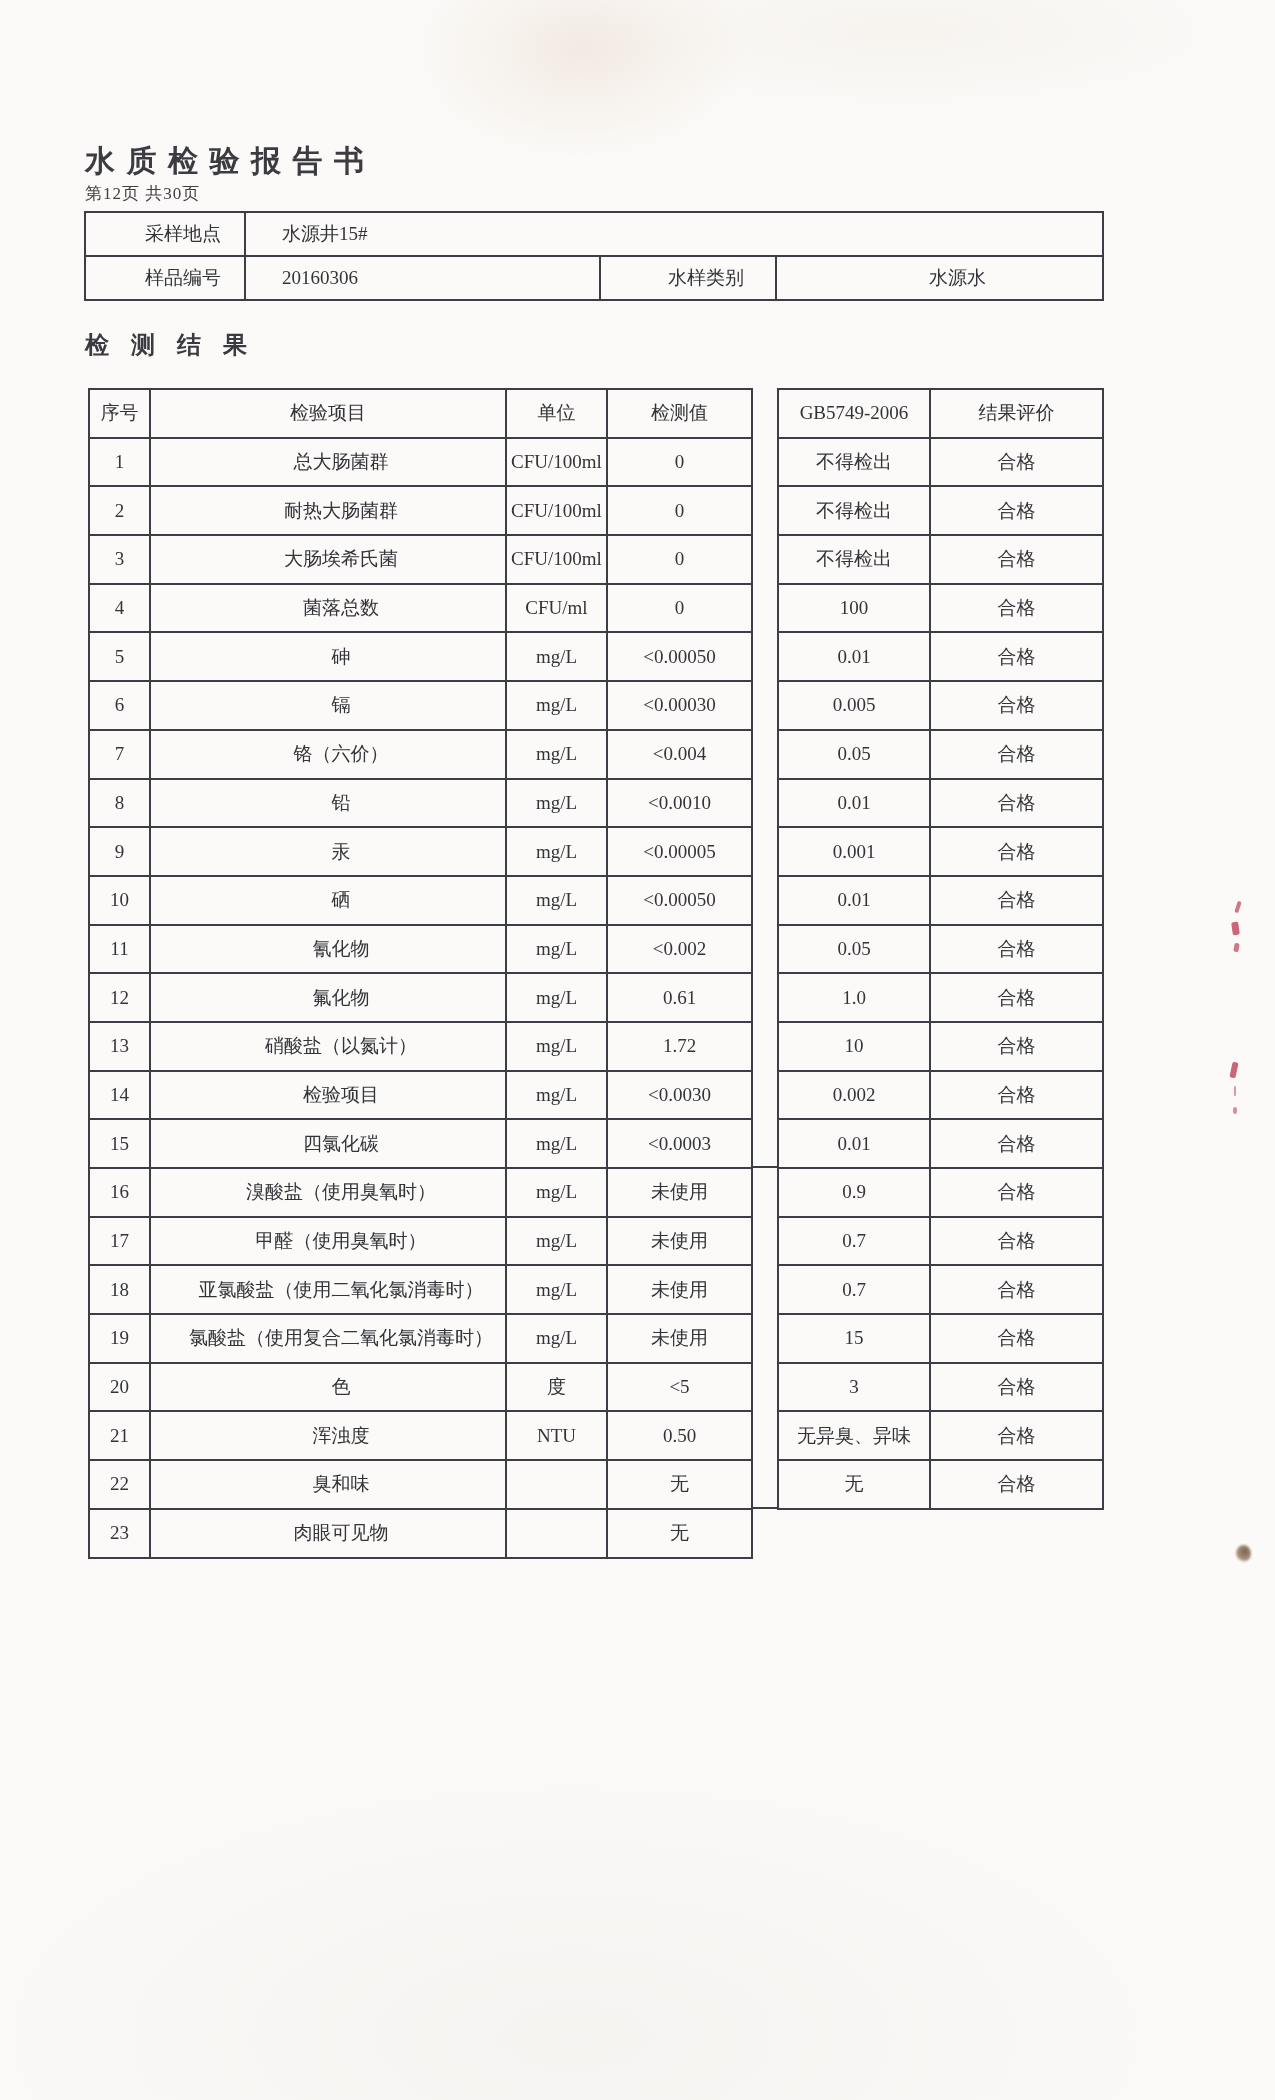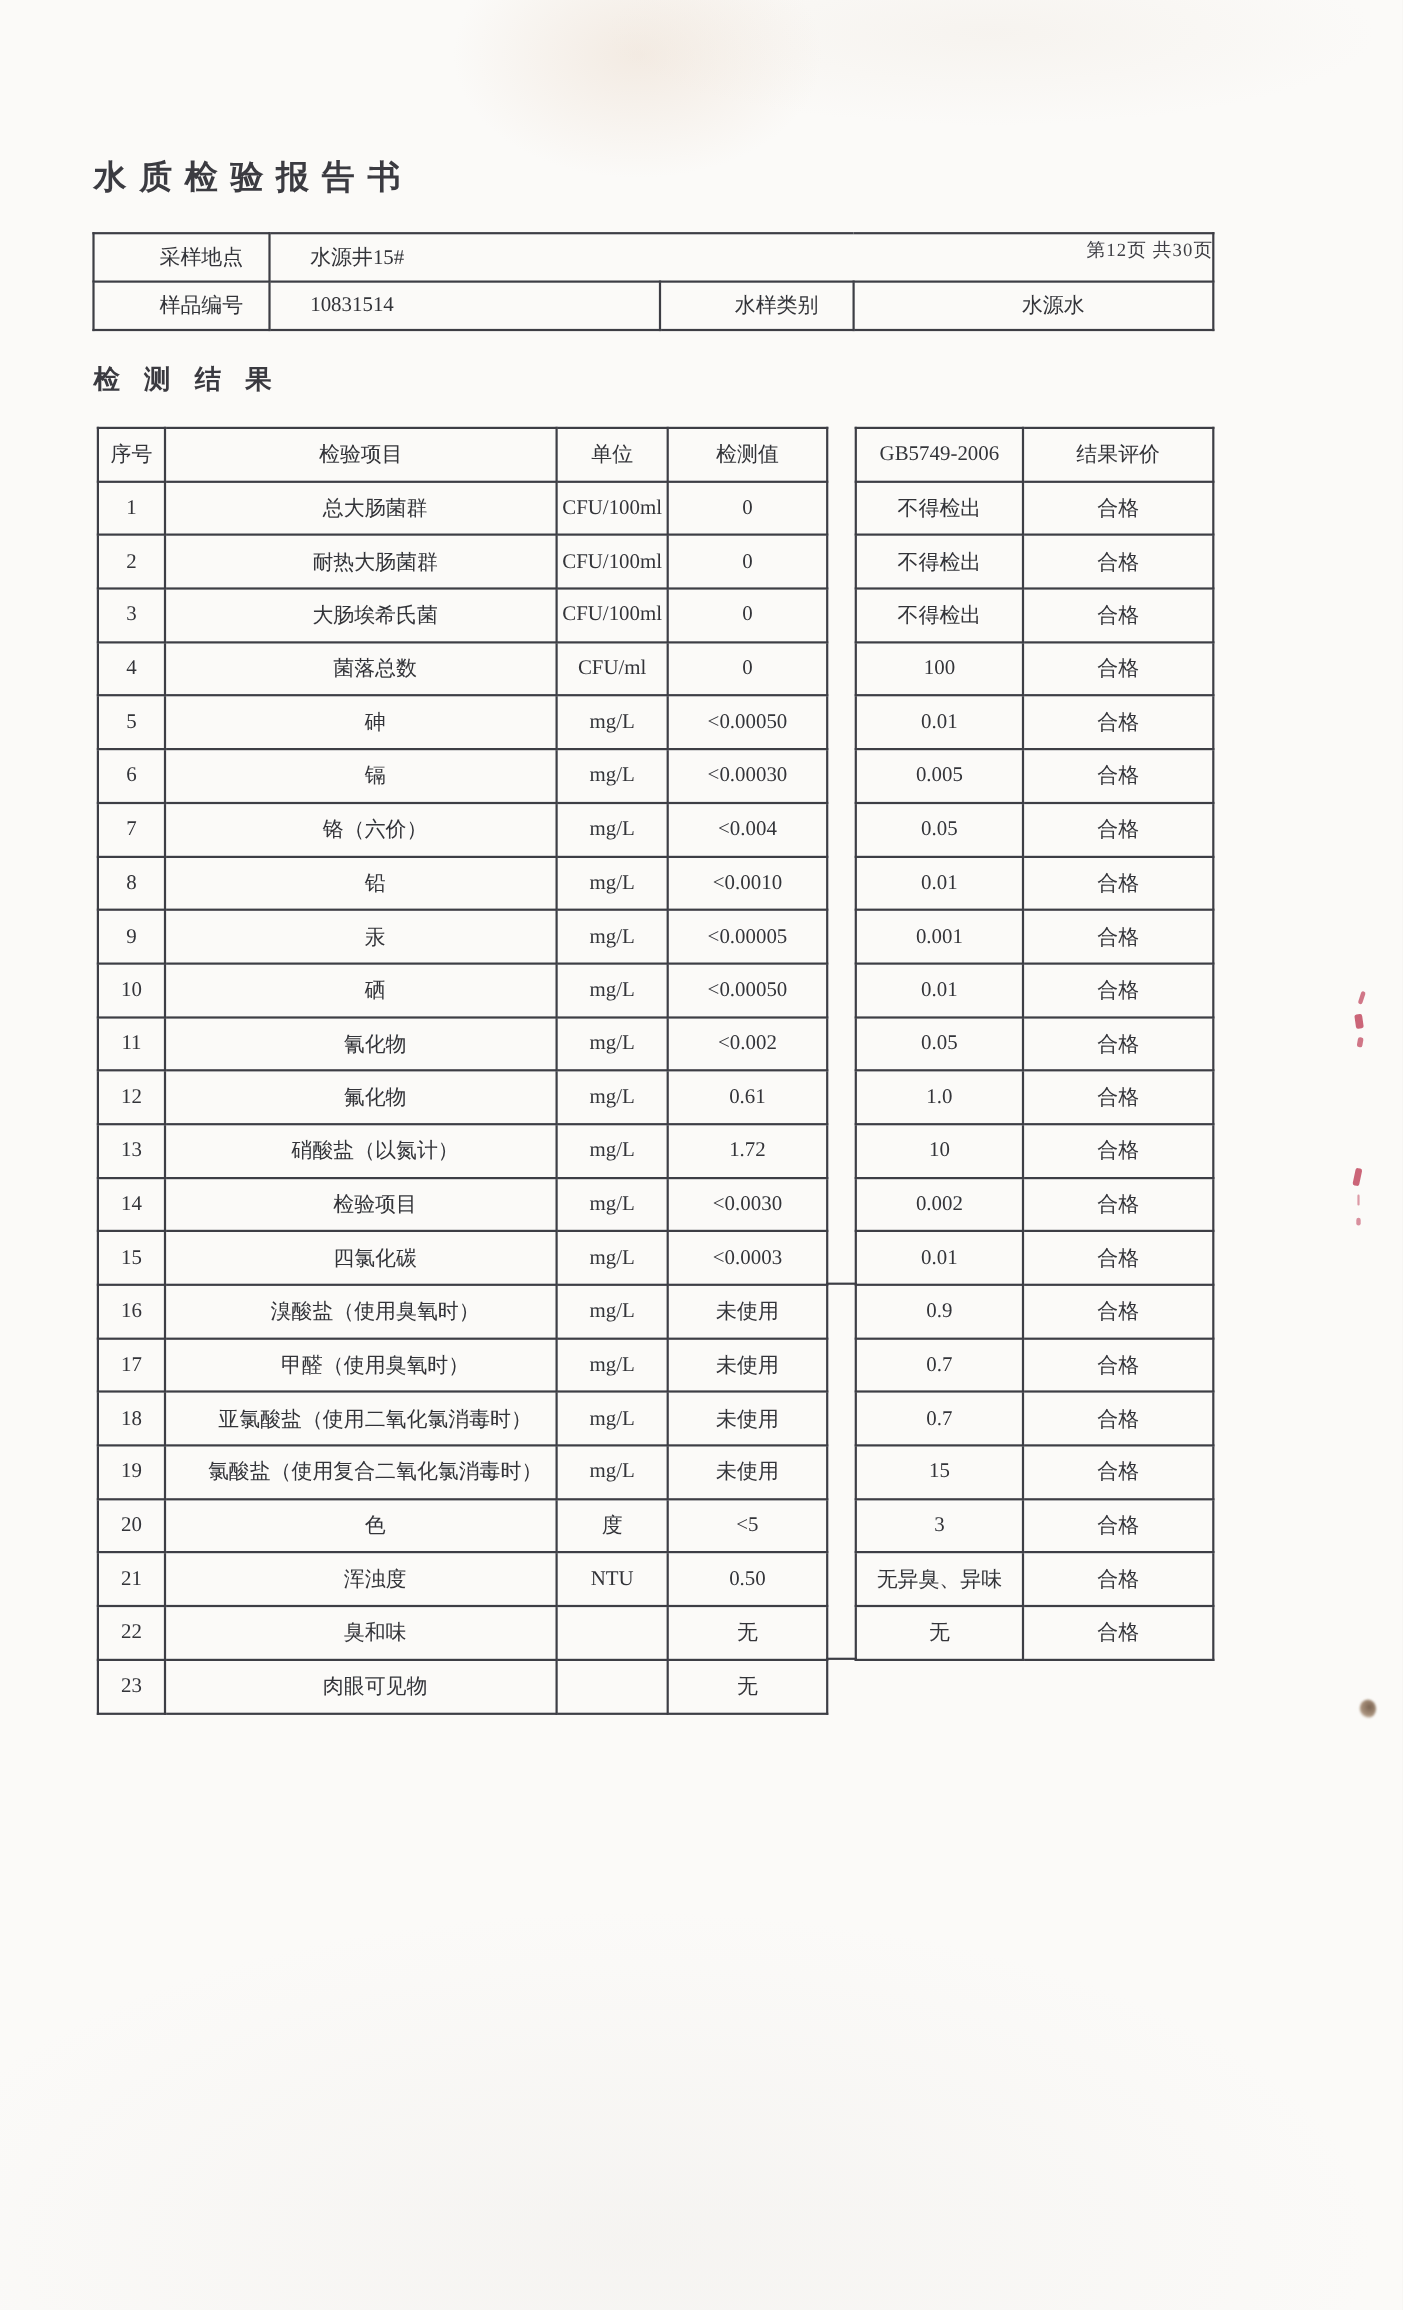--- a/index.html
+++ b/index.html
@@ -20,21 +20,21 @@
       #fbfaf8;
   }
 
   .doc-title {
     position: absolute; left: 85px; top: 141px; width: 1018px;
     text-align: left; font-size: 30px; font-weight: bold;
     letter-spacing: 2px; color: #3b3b41; white-space: pre;
   }
   .page-info {
     position: absolute; left: 85px; top: 182px; width: 1018px;
-    text-align: right; font-size: 17px; color: #3e3e44; letter-spacing: 1px; margin-top: 34px;
+    text-align: left; font-size: 17px; color: #3e3e44; letter-spacing: 1px;
   }
 
   table { border-collapse: collapse; table-layout: fixed; }
   td, th { border: 2px solid #3d3e45; padding: 0; vertical-align: middle;
            font-weight: normal; color: #333439; overflow: hidden; white-space: nowrap; }
 
   .info-table { position: absolute; left: 84px; top: 211px; }
   .info-table td { height: 42px; font-size: 19px; padding-left: 36px; }
 
   .section-title {
@@ -86,21 +86,21 @@
         <col style="width:176px">
         <col style="width:327px">
       </colgroup>
     <tbody>
         <tr>
       <td class="c">采样地点</td>
       <td class="l" colspan="3">水源井15#</td>
     </tr>
     <tr>
       <td class="c">样品编号</td>
-      <td class="l">10831514</td>
+      <td class="l">20160306</td>
       <td class="c">水样类别</td>
       <td class="c">水源水</td>
     </tr>
   </tbody>
     </table>
 
   <div class="section-title">检 测 结 果</div>
 
   <table class="results-left">
     <colgroup>

